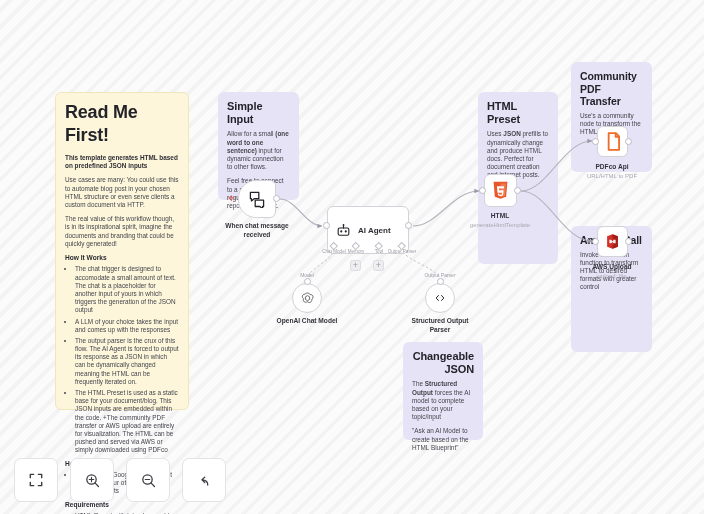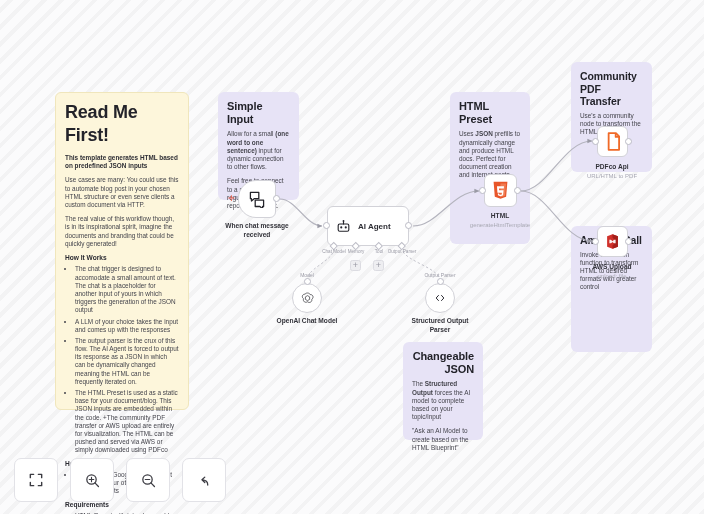--- a/index.html
+++ b/index.html
@@ -77,22 +77,22 @@
 
   
   #note-simple-input {
     left: 218px; top: 92px;
     width: 81px; height: 108px;
   }
   #note-simple-input h2 { font-size: 11px; }
 
   
   #note-html-preset {
-    left: 450px; top: 92px;
-    width: 80px; height: 152px;
+    left: 478px; top: 92px;
+    width: 80px; height: 172px;
   }
   #note-html-preset h2 { font-size: 11px; }
 
   
   #note-community-pdf {
     left: 571px; top: 62px;
     width: 81px; height: 110px;
   }
   #note-community-pdf h2 { font-size: 10.5px; }
 
@@ -152,21 +152,21 @@
   #node-chat-trigger {
     left: 238px; top: 180px;
     width: 38px; height: 38px;
     border-radius: 18px 6px 6px 18px;
   }
   #label-chat-trigger { left: 257px; top: 222px; width: 90px; line-height: 1.3; white-space: normal; }
 
   
   #node-ai-agent {
     left: 327px; top: 206px;
-    width: 82px; height: 40px;
+    width: 82px; height: 48px;
     justify-content: flex-start;
     padding-left: 8px;
     gap: 7px;
   }
   #node-ai-agent .ai-title {
     font-size: 8px;
     font-weight: 600;
     color: #2f2f36;
   }
 

